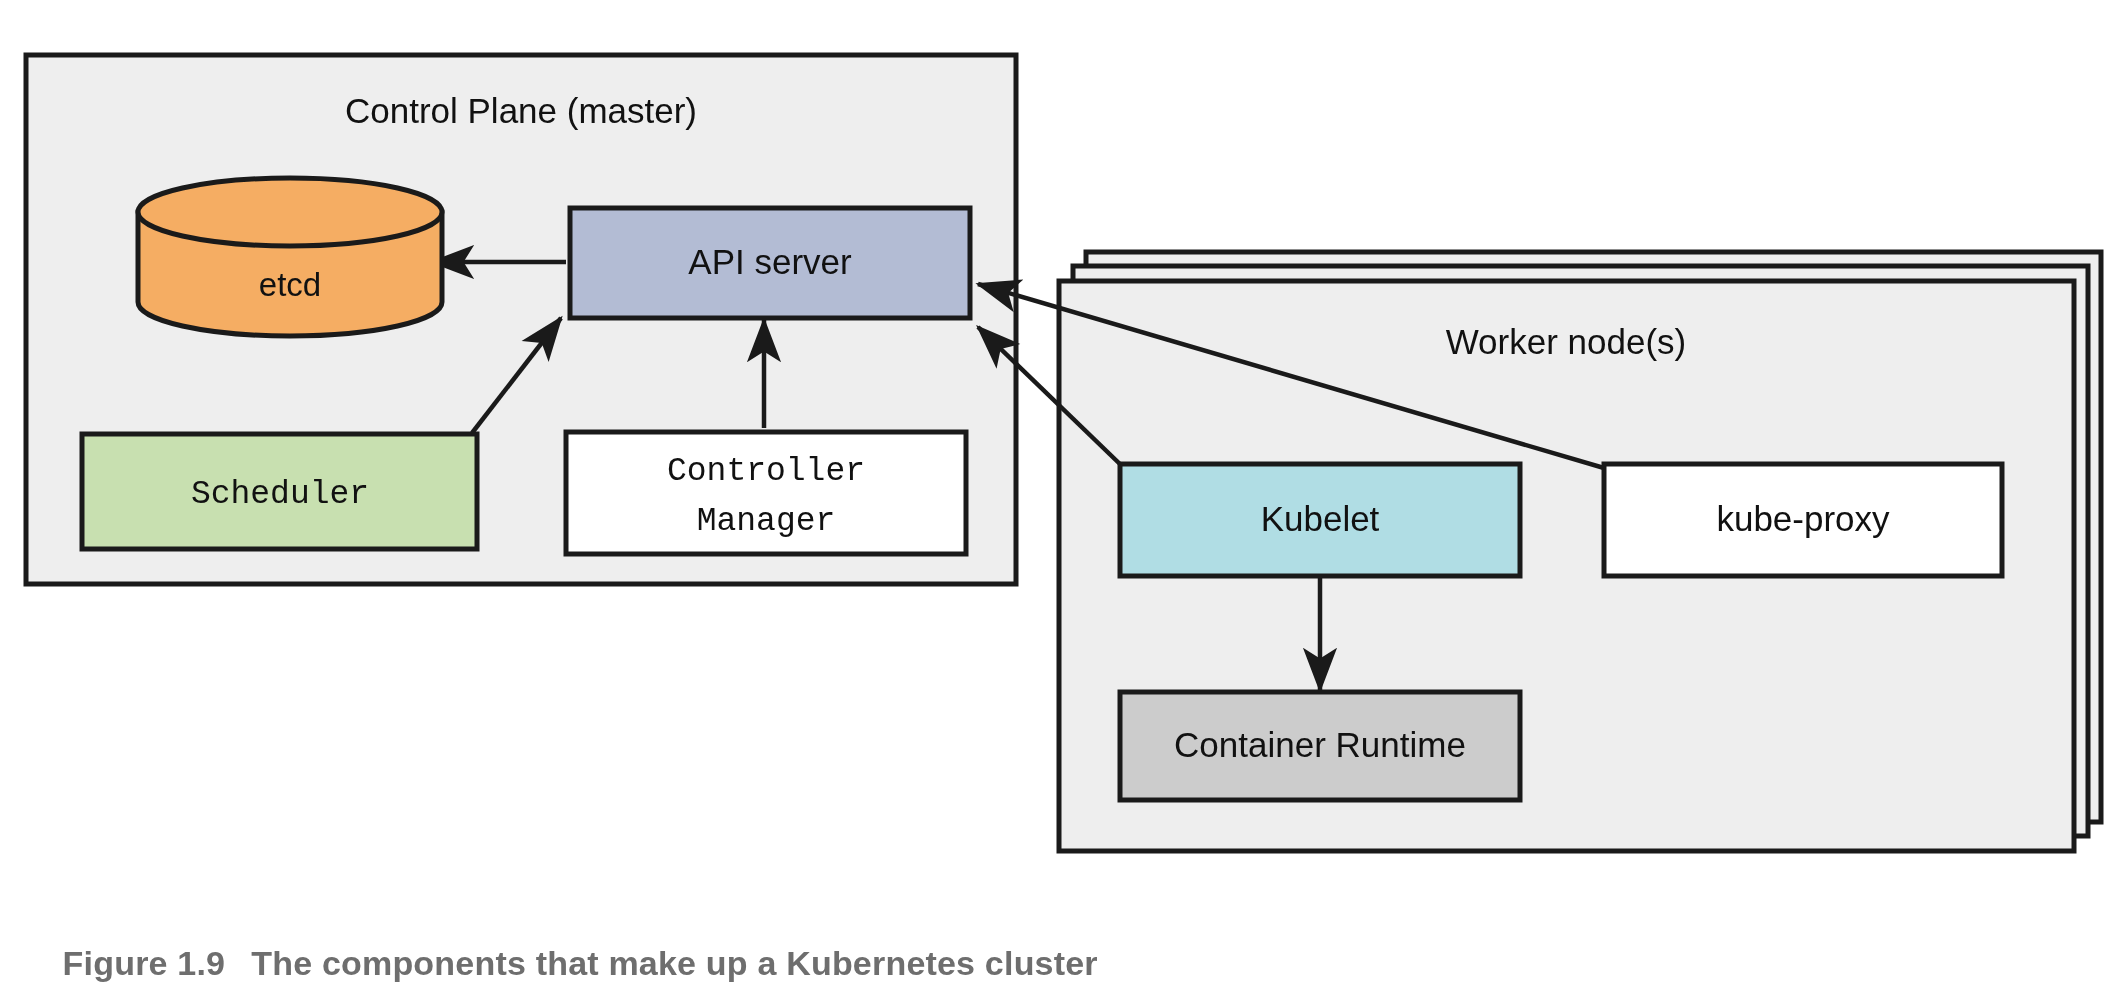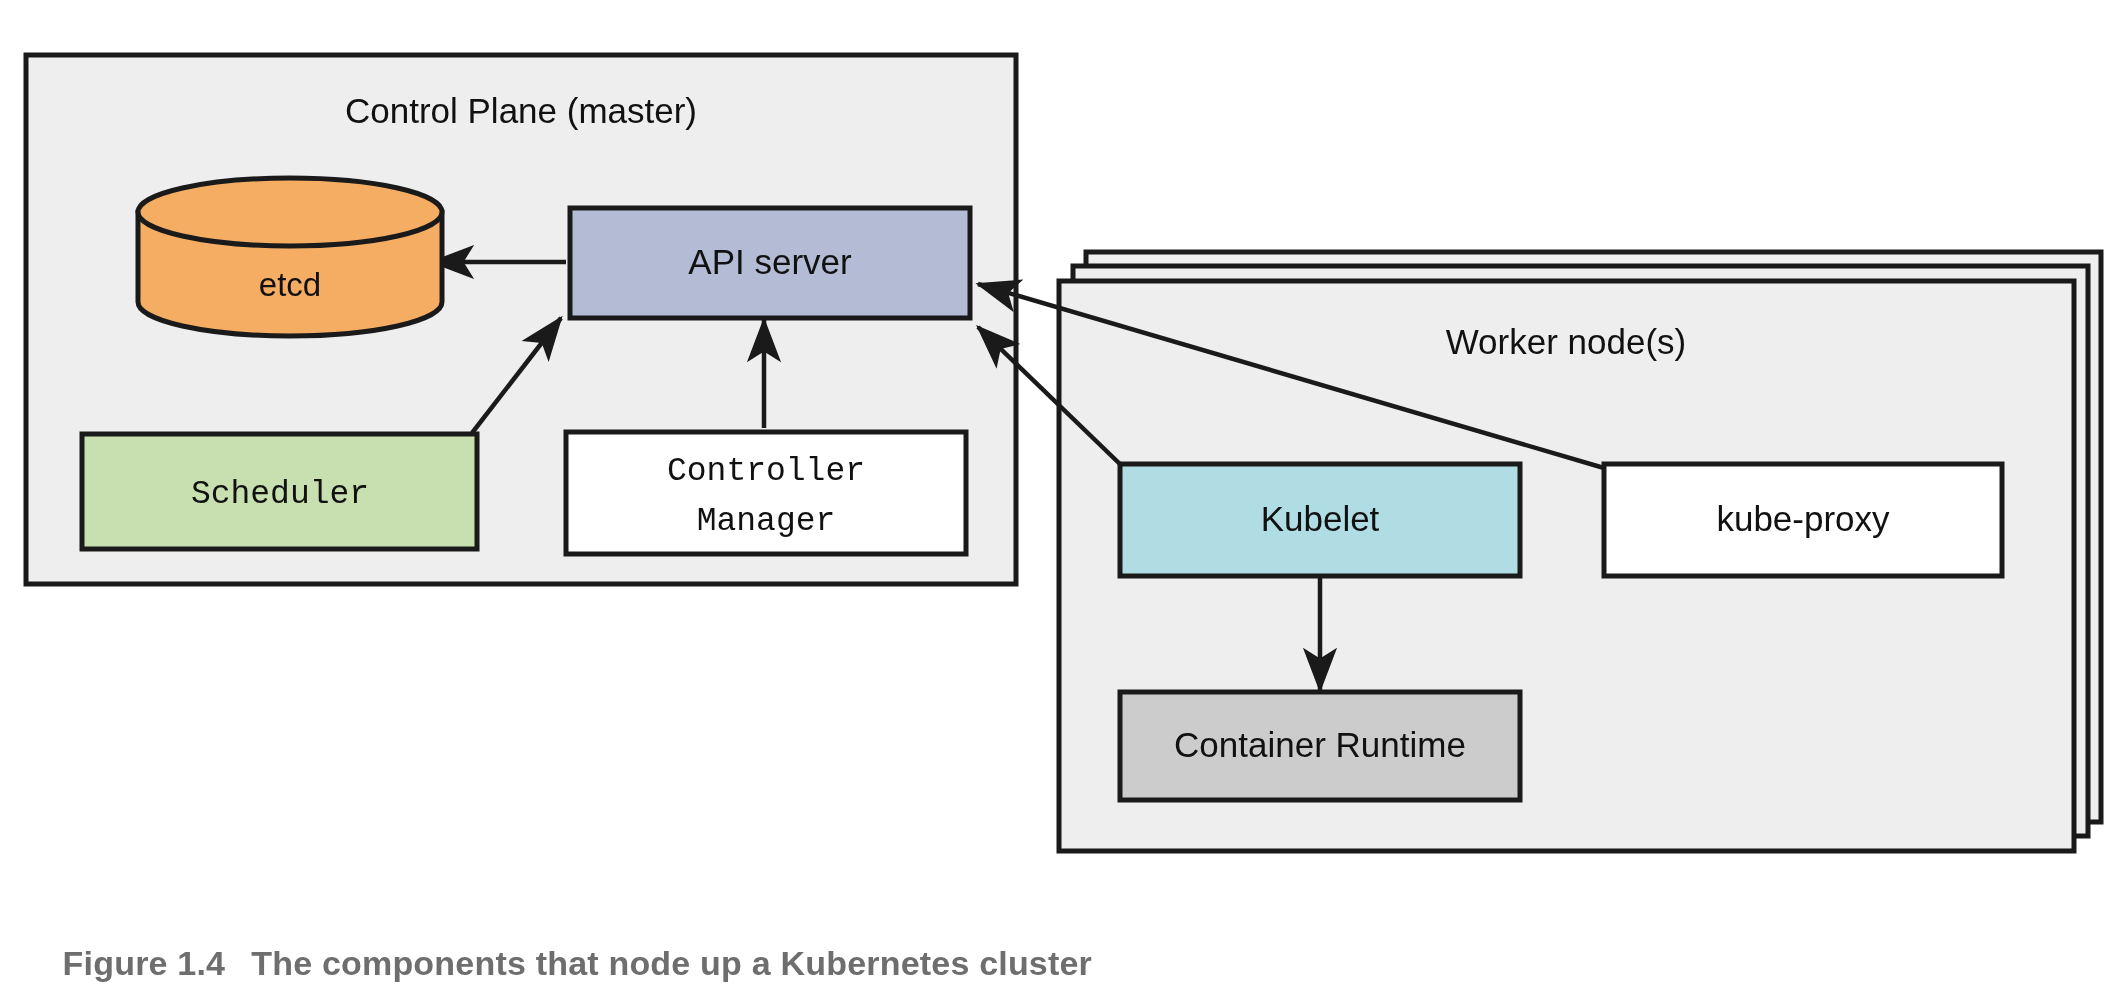--- a/index.html
+++ b/index.html
@@ -138,16 +138,16 @@
     </g>
 
     <g>
       <rect class="box-stroke" fill="#cccccc" x="1120" y="692" width="400" height="108"></rect>
       <text class="label-sans-lg" x="1320" y="748">Container Runtime</text>
     </g>
 
   </svg>
 
   <div id="figure-caption">
-    <span id="caption-number">Figure 1.4</span><span>The components that node up a Kubernetes cluster</span>
+    <span id="caption-number">Figure 1.9</span><span>The components that make up a Kubernetes cluster</span>
   </div>
 
 </div>
 
 </body></html>

